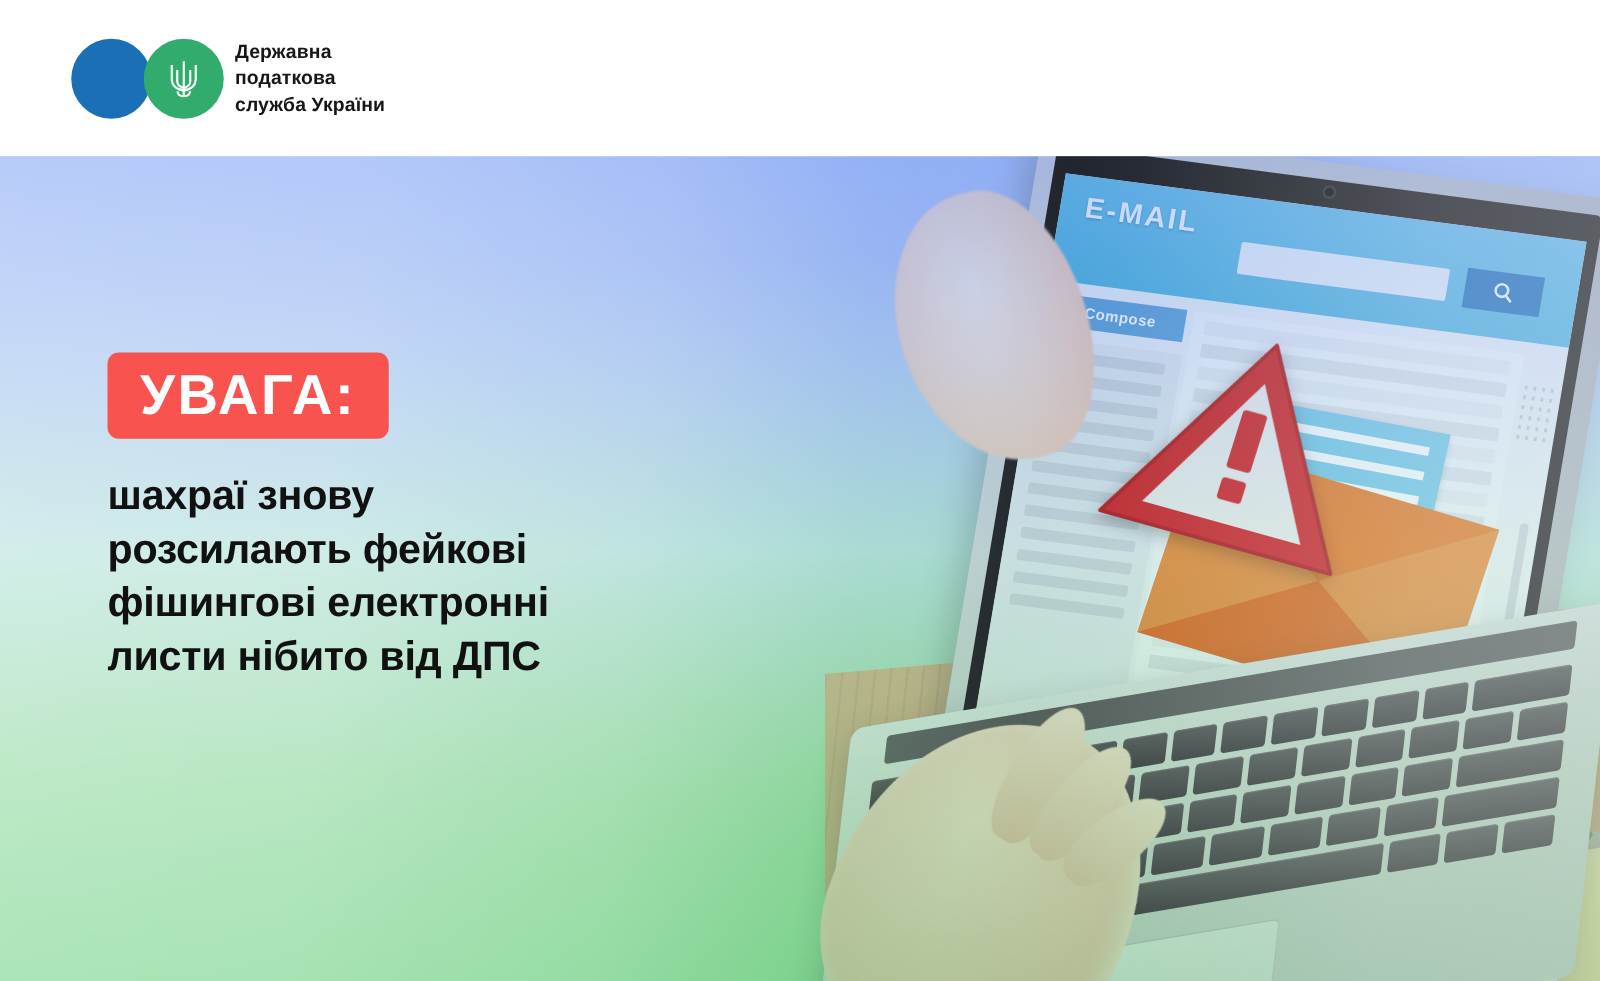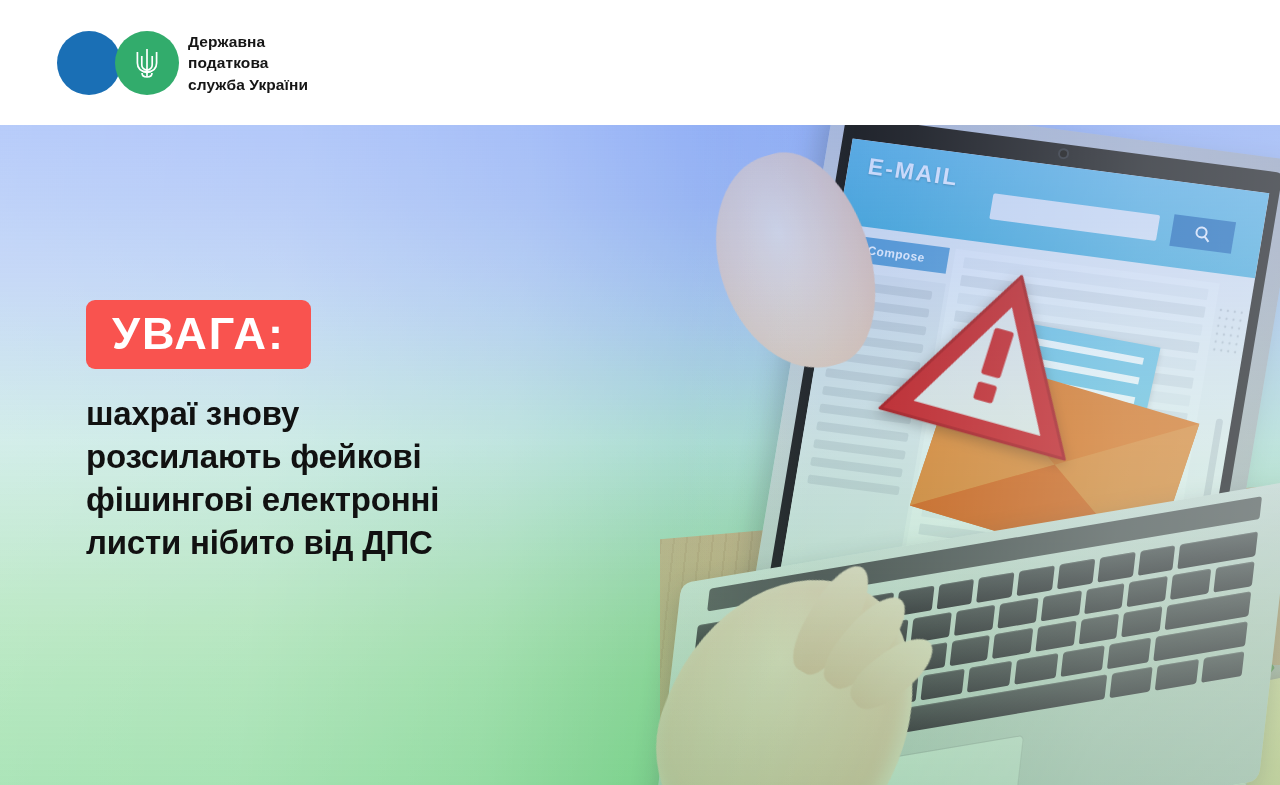--- a/index.html
+++ b/index.html
@@ -565,21 +565,20 @@
     top: 157px;
     width: 680px;
     z-index: 30;
   }
   .attention-badge {
     display: inline-block;
     background: #f9534f;
     border-radius: 9px;
     padding: 11px 26px 13px 26px;
     margin-bottom: 24px;
-    margin-top: 18px;
   }
   .attention-badge span {
     display: block;
     color: #ffffff;
     font-size: 45px;
     font-weight: bold;
     line-height: 1;
     letter-spacing: 2px;
   }
   .headline {

